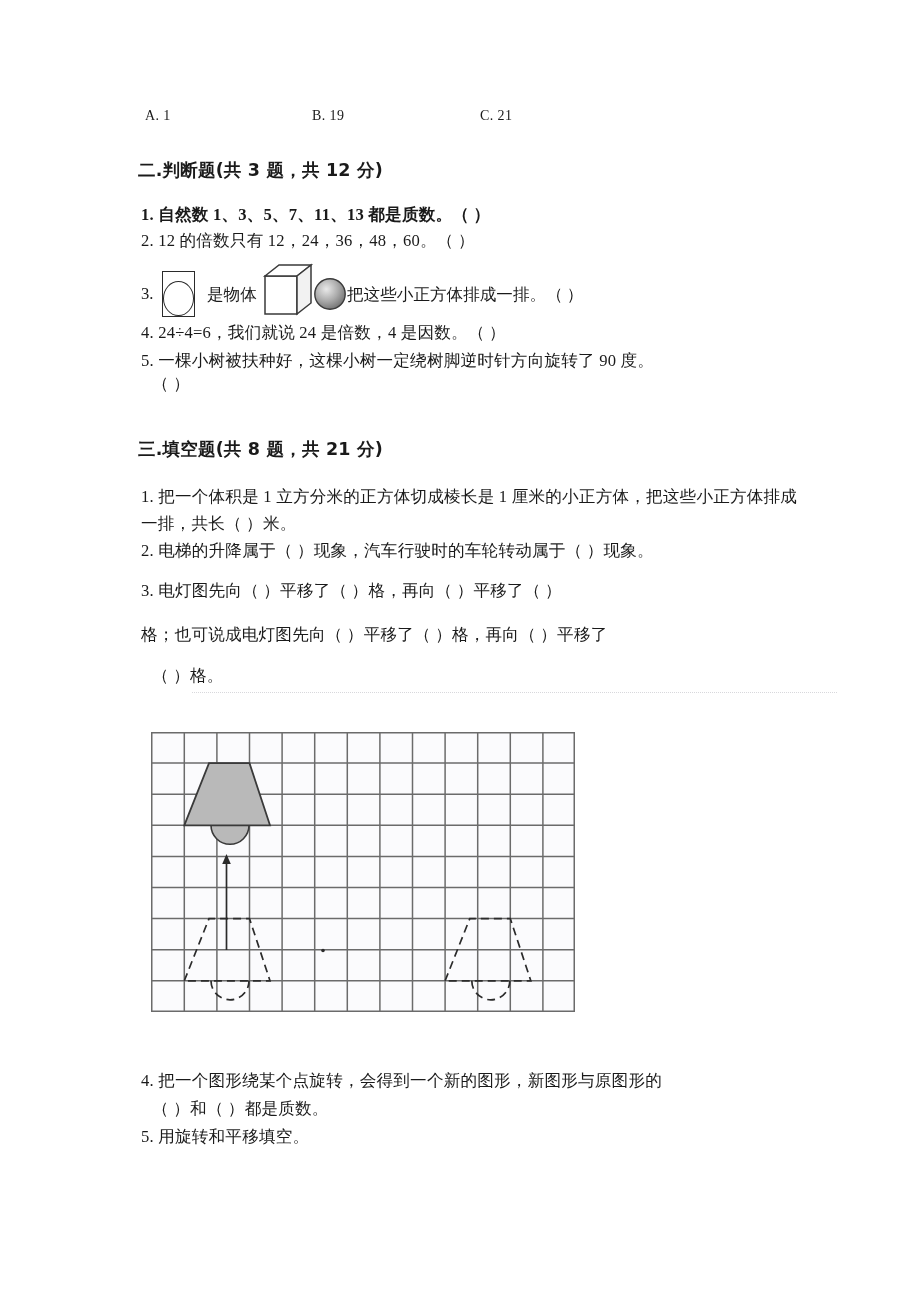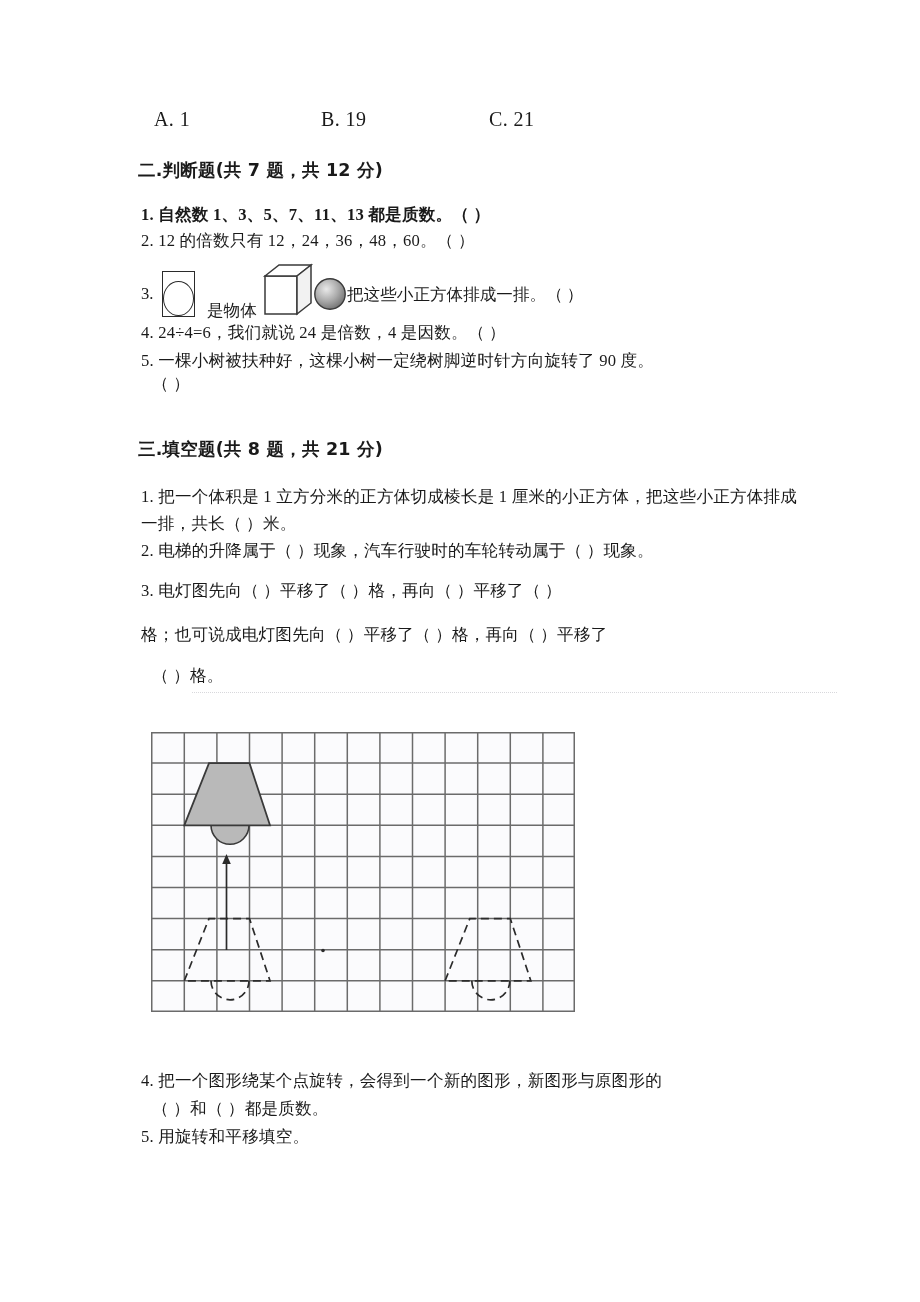--- a/index.html
+++ b/index.html
@@ -15,25 +15,25 @@
     position: relative;
     width: 920px;
     height: 1302px;
     background: #ffffff;
     overflow: hidden;
   }
   .abs { position: absolute; }
 
   
   .opt-row {
-    left: 154px;
+    left: 145px;
     top: 108px;
     width: 700px;
     height: 26px;
-    font-size: 20px;
+    font-size: 14px;
     letter-spacing: .4px;
   }
   .opt {
     position: absolute;
     top: 0;
     white-space: nowrap;
   }
   .opt-a { left: 0px; }
   .opt-b { left: 167px; }
   .opt-c { left: 335px; }
@@ -108,35 +108,35 @@
 <body>
 
 <div id="page">
 
   <div class="abs opt-row">
     <span class="opt opt-a">A. 1</span>
     <span class="opt opt-b">B. 19</span>
     <span class="opt opt-c">C. 21</span>
   </div>
 
-  <div class="abs section-head sec2">二.判断题(共 7 题，共 12 分)</div>
+  <div class="abs section-head sec2">二.判断题(共 3 题，共 12 分)</div>
 
   <div class="abs qline" style="top:202px;font-weight:bold;">1. 自然数 1、3、5、7、11、13 都是质数。（        ）</div>
 
   <div class="abs qline" style="top:228px;">2. 12 的倍数只有 12，24，36，48，60。（        ）</div>
 
   <div class="abs" style="left:141px; top:262px; width:700px; height:58px;">
 
     <span class="abs" style="left:0px; top:22px; font-size:16.6px;">3.</span>
 
     <span class="abs fig-rect-circle" style="left:21px; top:9px;">
       <span class="circ"></span>
     </span>
 
-    <span class="abs" style="left:66px; top:38px; font-size:16.6px; white-space:nowrap;">是物体</span>
+    <span class="abs" style="left:66px; top:22px; font-size:16.6px; white-space:nowrap;">是物体</span>
 
     <span class="abs fig-box" style="left:120px; top:0px;">
       <svg width="58" height="56" viewBox="0 0 58 56">
         <polygon points="4,14 36,14 36,52 4,52" fill="#ffffff" stroke="#3a3a3a" stroke-width="1.5"></polygon>
         <polygon points="4,14 18,3 50,3 36,14" fill="#ffffff" stroke="#3a3a3a" stroke-width="1.5"></polygon>
         <polygon points="36,14 50,3 50,41 36,52" fill="#f2f2f2" stroke="#3a3a3a" stroke-width="1.5"></polygon>
       </svg>
     </span>
 
     <span class="abs fig-sphere" style="left:172px; top:15px;">

